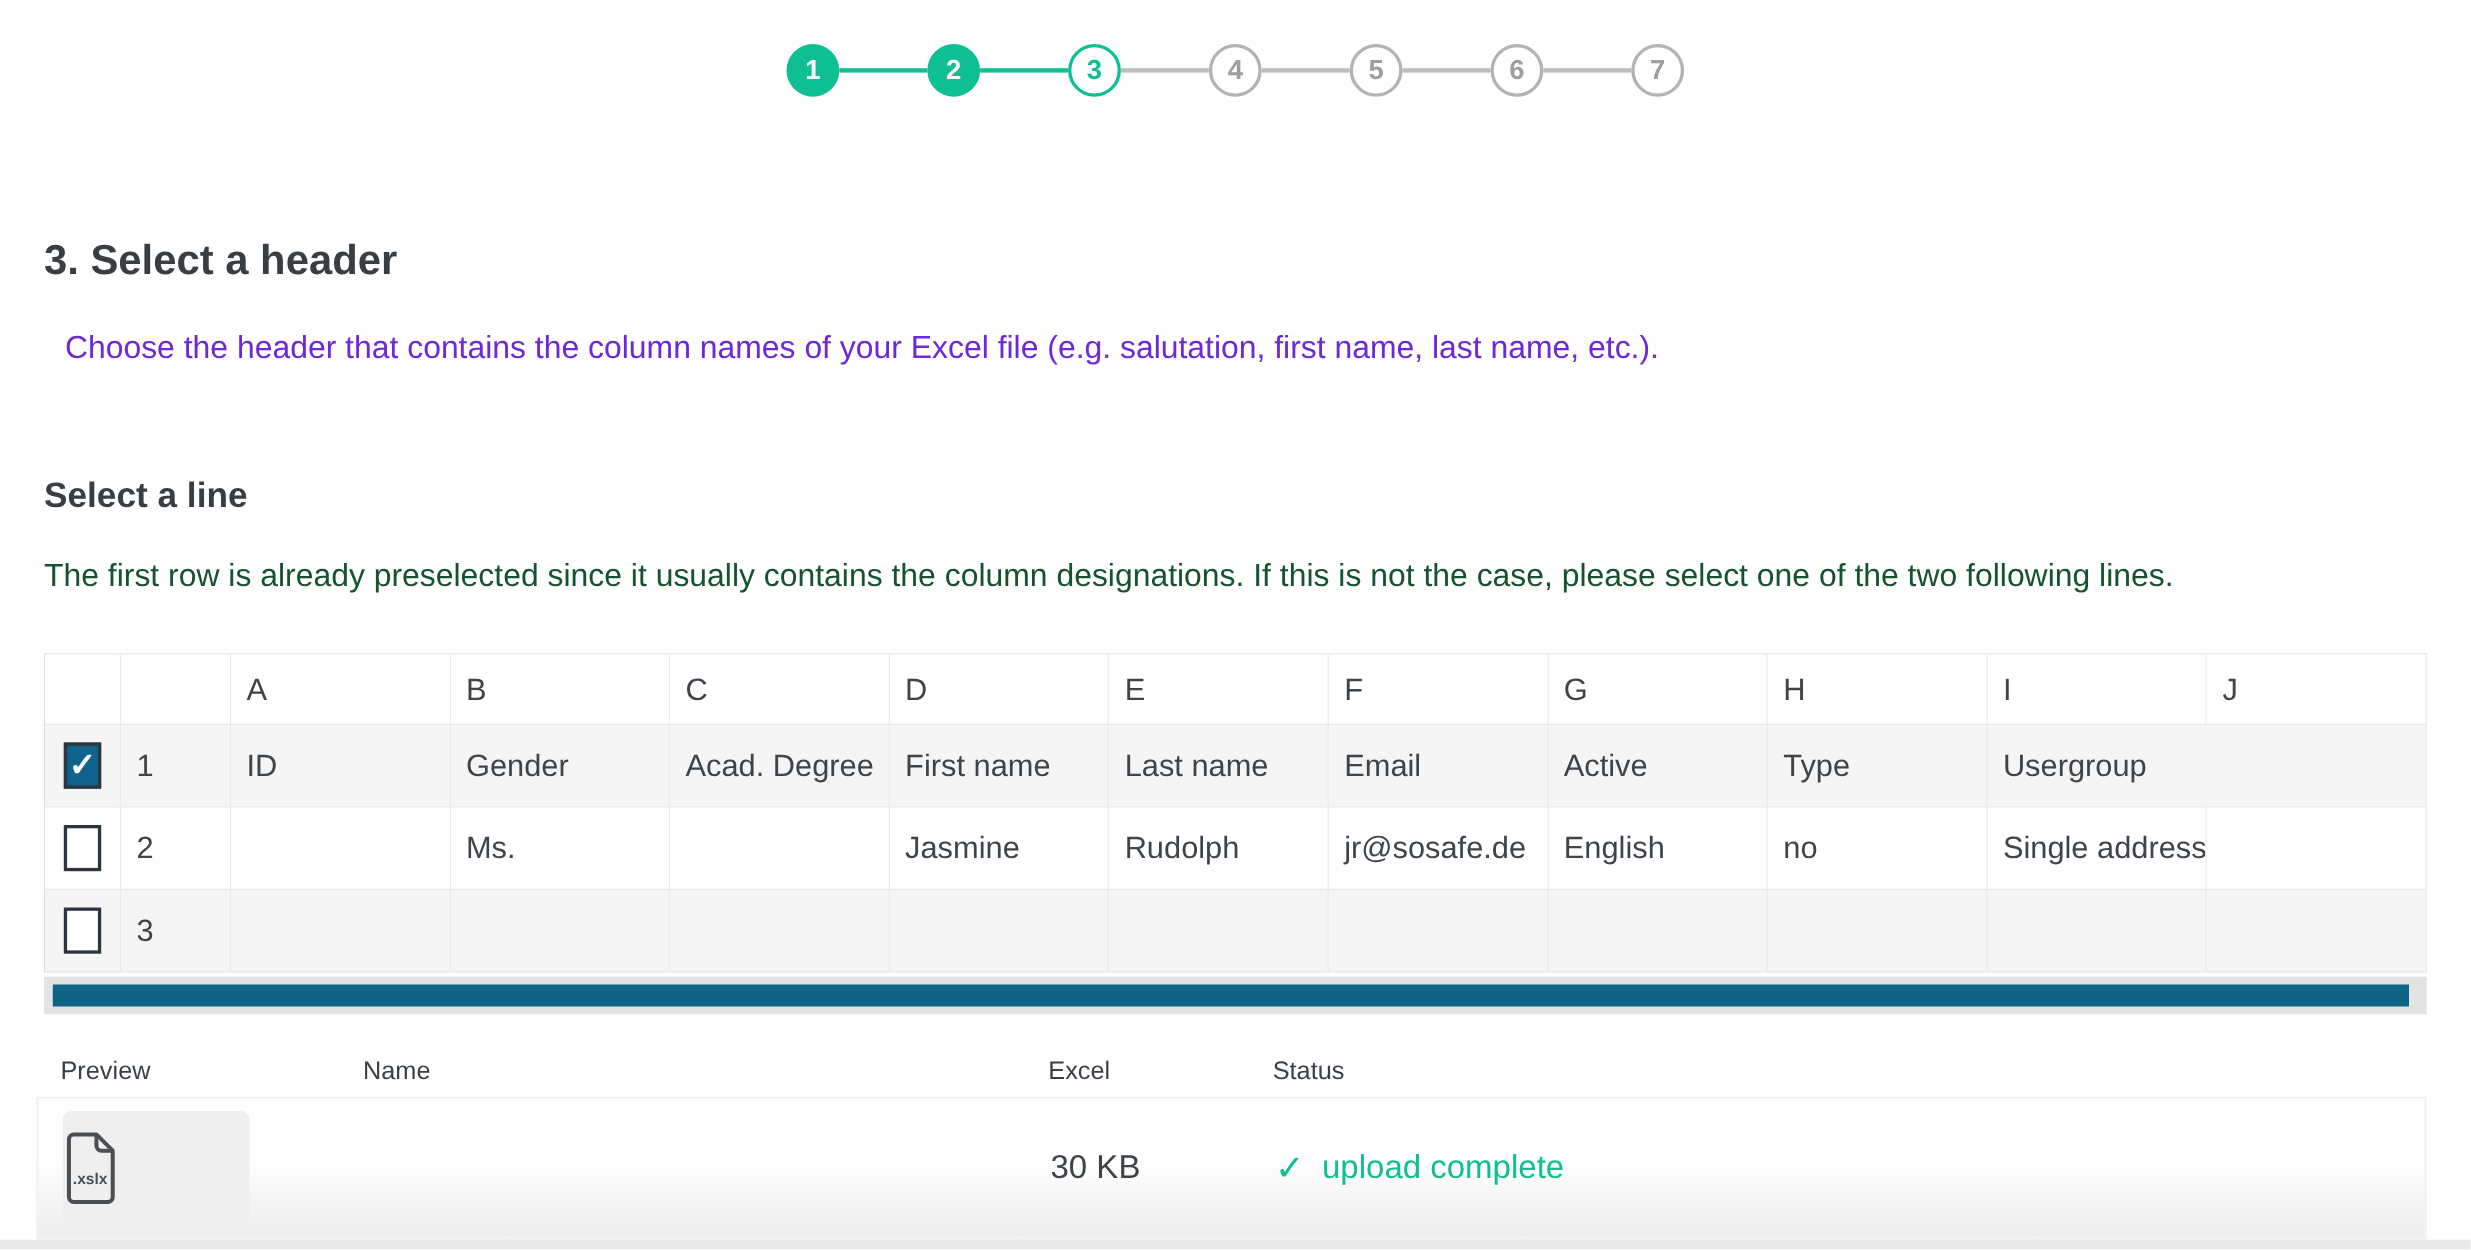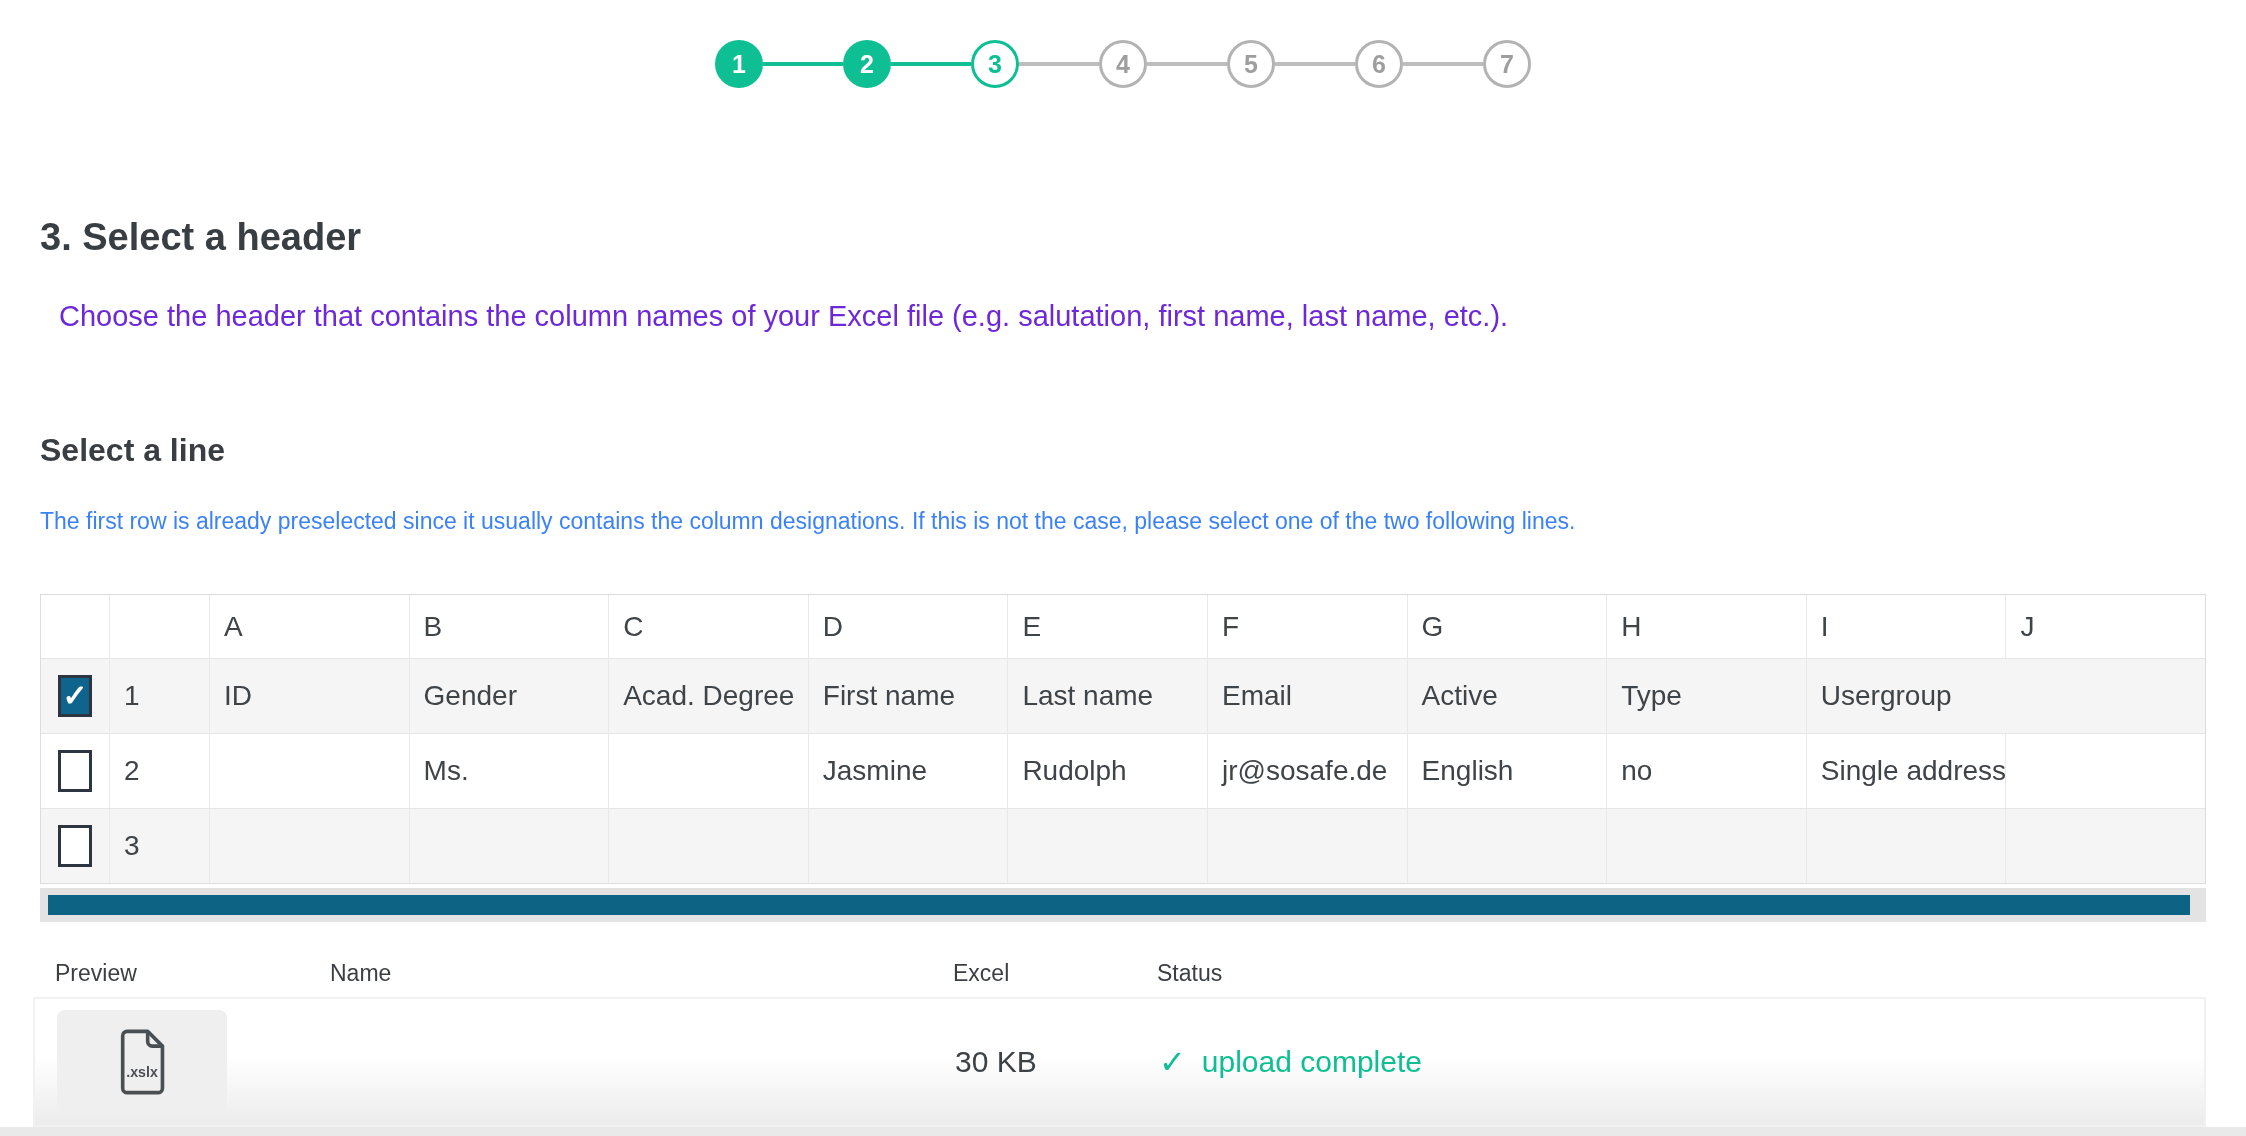--- a/index.html
+++ b/index.html
@@ -34,21 +34,21 @@
   .page-desc {
     position: absolute; left: 40px; top: 300px;
     font-size: 29px; color: #6d28d9; margin-left: 19px;
   }
   .section-title {
     position: absolute; left: 40px; top: 432px;
     font-size: 32px; font-weight: 700; color: #393e43;
   }
   .section-desc {
     position: absolute; left: 40px; top: 508px;
-    font-size: 23px; color: #3b82f6;
+    font-size: 29px; color: #14532d;
   }
 
   
   .sheet {
     position: absolute; left: 40px; top: 594px; width: 2166px;
     border: 1px solid #dcdcdc; background: #fff;
   }
   .sheet-row {
     display: grid;
     grid-template-columns: 68px 100px repeat(10, 1fr);
@@ -92,21 +92,21 @@
   .file-row {
     position: absolute; left: 33px; top: 997px; width: 2173px; height: 130px;
     border: 2px solid #f1f1f1;
     background: linear-gradient(to bottom, #ffffff 45%, #ececec 100%);
     display: grid; grid-template-columns: 275px 623px 204px 523px 1fr;
     align-items: center;
   }
   .file-cell { padding-left: 22px; font-size: 30px; color: #3d4247; white-space: nowrap; }
   .thumb {
     width: 170px; height: 104px; background: #efefef; border-radius: 8px;
-    display: flex; align-items: center; justify-content: center;
+    display: flex; align-items: center; justify-content: flex-start;
   }
   .status-cell { display: flex; align-items: center; gap: 16px; color: #0dbf92; }
   .status-check { font-size: 32px; line-height: 1; }
 
   .bottom-strip {
     position: absolute; left: 0; top: 1127px; width: 2246px; height: 9px;
     background: #e9e9e9;
   }
 </style>
 </head>

